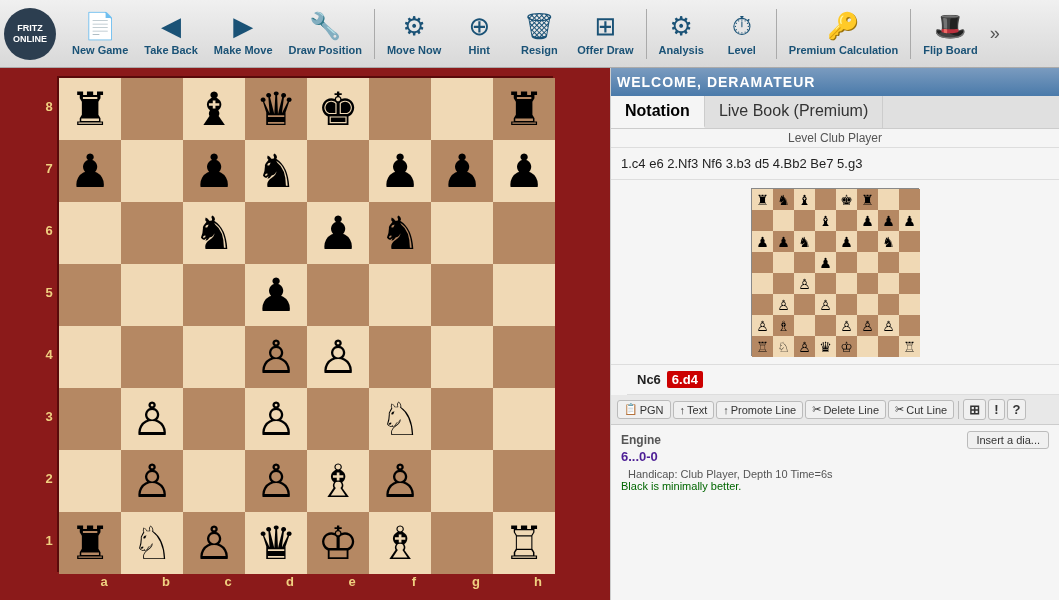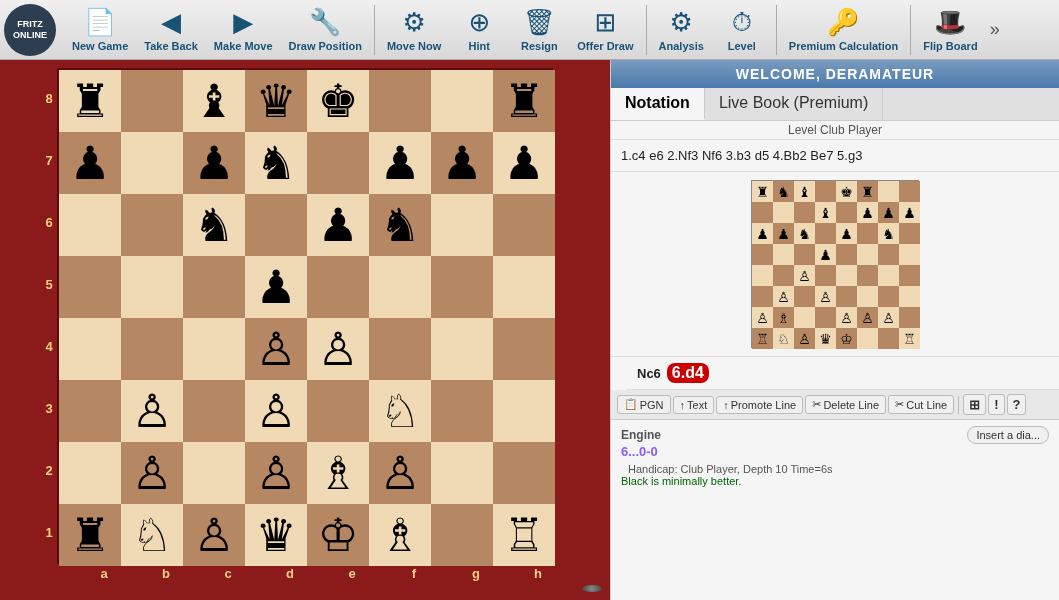--- a/index.html
+++ b/index.html
@@ -5,21 +5,21 @@
     * { box-sizing: border-box; margin: 0; padding: 0; }
     body { font-family: Arial, sans-serif; font-size: 12px; background: #c8c8c8; width: 1059px; height: 600px; overflow: hidden; display: flex; flex-direction: column; }
 
     
     #toolbar {
       background: linear-gradient(to bottom, #f0f0f0, #d8d8d8);
       border-bottom: 1px solid #aaa;
       display: flex;
       align-items: center;
       padding: 2px 4px;
-      height: 60px;
+      height: 68px;
       flex-shrink: 0;
     }
     .toolbar-item {
       display: flex;
       flex-direction: column;
       align-items: center;
       justify-content: center;
       padding: 2px 8px;
       cursor: pointer;
       min-width: 60px;
@@ -122,21 +122,21 @@
     #right-panel {
       flex: 1;
       background: #f5f5f5;
       display: flex;
       flex-direction: column;
       border-left: 1px solid #ccc;
     }
     #welcome-bar {
       background: linear-gradient(to bottom, #7a9bbf, #4a7aaa);
       color: white;
-      text-align: center;
+      text-align: left;
       padding: 6px;
       font-size: 14px;
       font-weight: bold;
       letter-spacing: 1px;
     }
     #tabs {
       display: flex;
       background: #e0e0e0;
       border-bottom: 1px solid #ccc;
     }
@@ -206,22 +206,22 @@
       gap: 6px;
       border-bottom: 1px solid #ddd;
       font-size: 13px;
       margin-left: 16px;
     }
     .move-text { font-weight: bold; color: #222; }
     .move-badge {
       background: #cc0000;
       color: white;
       padding: 1px 5px;
-      border-radius: 8px;
-      font-size: 16px;
+      border-radius: 2px;
+      font-size: 13px;
       font-weight: bold;
     }
     #pgn-toolbar {
       display: flex;
       align-items: center;
       padding: 4px 6px;
       background: #e8e8e8;
       border-bottom: 1px solid #ccc;
       gap: 2px;
       flex-wrap: wrap;
@@ -255,27 +255,27 @@
     }
     #engine-header {
       display: flex;
       align-items: center;
       justify-content: space-between;
     }
     .engine-label { font-size: 12px; color: #555; font-weight: bold; }
     .insert-dia-btn {
       background: #f0f0f0;
       border: 1px solid #bbb;
-      border-radius: 9px;
+      border-radius: 3px;
       padding: 2px 8px;
       font-size: 11px;
       cursor: pointer;
       color: #333;
     }
-    .engine-move-line { font-size: 13px; font-weight: bold; color: #8b5cf6; margin-bottom: 4px; }
+    .engine-move-line { font-size: 13px; font-weight: bold; color: #4c1d95; margin-bottom: 4px; }
     .engine-info { font-size: 11px; color: #555; margin-left: 7px; }
     .engine-eval { font-size: 11px; color: #006600; }
   </style>
 </head>
 <body>
 
 <div id="toolbar">
   <div id="fritz-logo">
     <span>FRITZ
 ONLINE</span>

